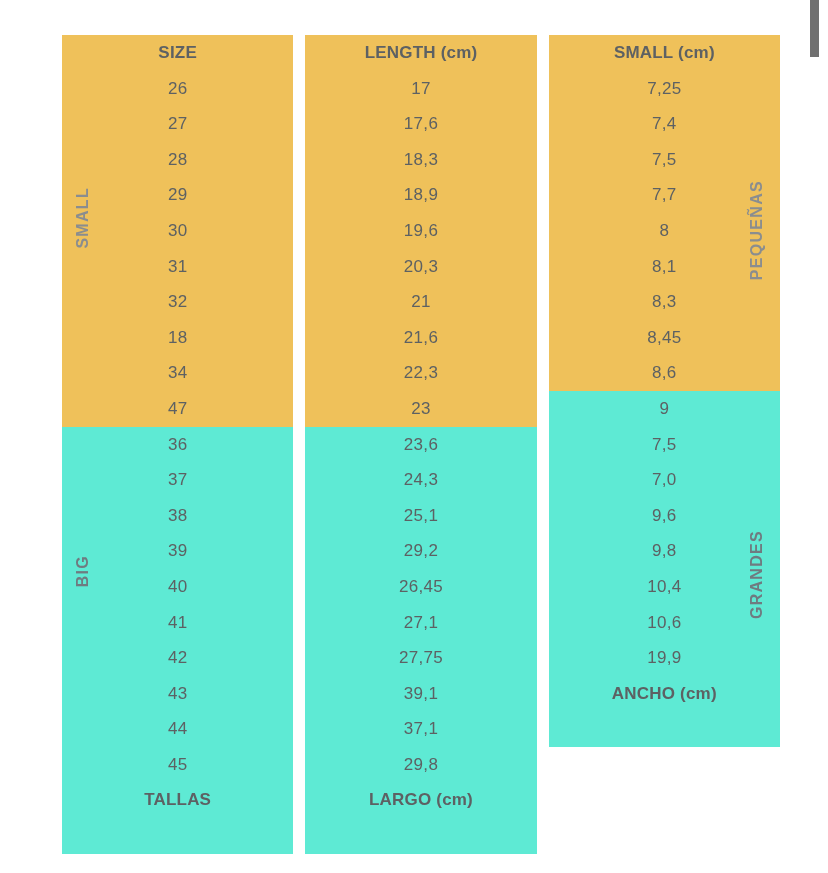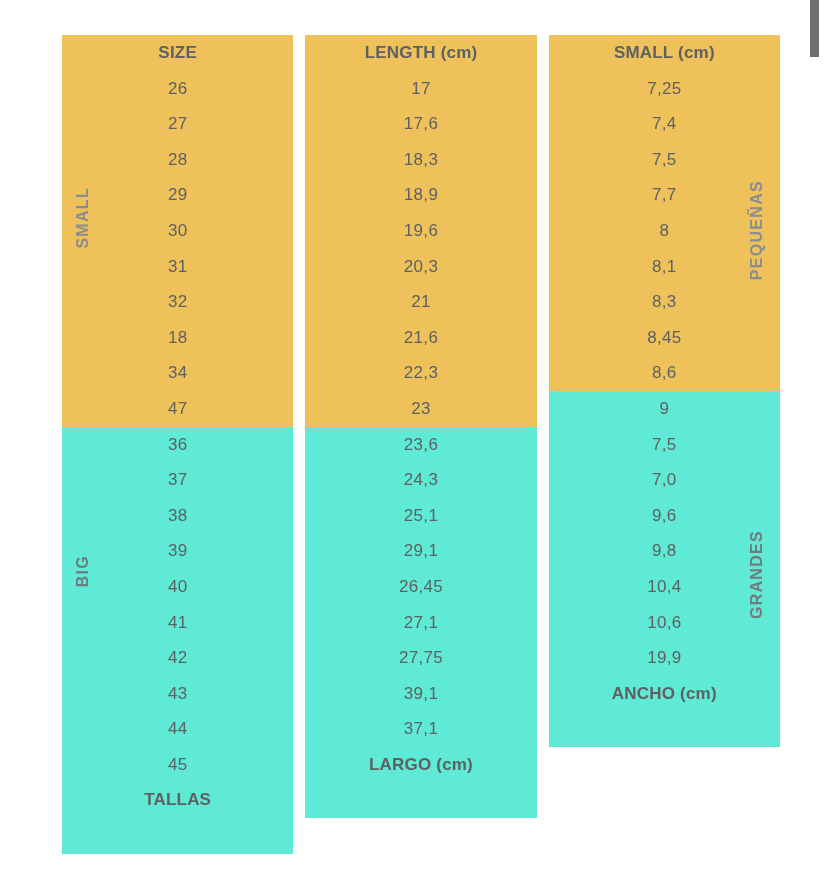--- a/index.html
+++ b/index.html
@@ -146,26 +146,27 @@
       <div class="cell">20,3</div>
       <div class="cell">21</div>
       <div class="cell">21,6</div>
       <div class="cell">22,3</div>
       <div class="cell">23</div>
     </div>
     <div class="band band-big">
       <div class="cell">23,6</div>
       <div class="cell">24,3</div>
       <div class="cell">25,1</div>
-      <div class="cell">29,1</div>
+      <div class="cell">29,2</div>
       <div class="cell">26,45</div>
       <div class="cell">27,1</div>
       <div class="cell">27,75</div>
       <div class="cell">39,1</div>
       <div class="cell">37,1</div>
+      <div class="cell">29,8</div>
       <div class="cell footer-cell">LARGO (cm)</div>
       <div class="cell"></div>
     </div>
   </div>
 
   <div class="column">
     <div class="band band-small">
       <div class="cell header-cell">SMALL (cm)</div>
       <div class="cell">7,25</div>
       <div class="cell">7,4</div>

